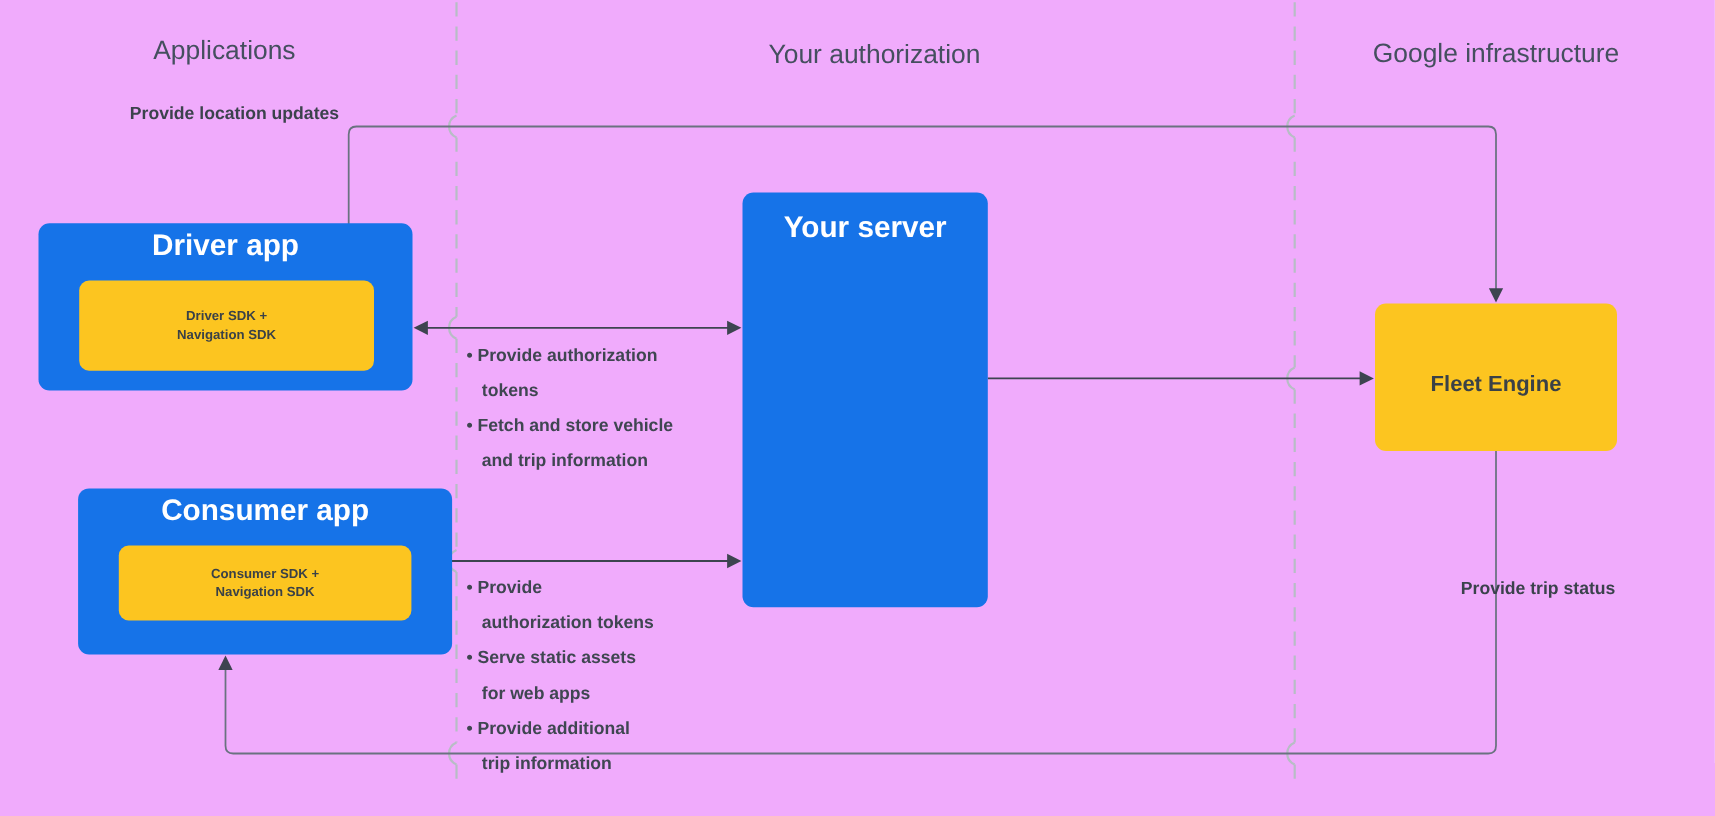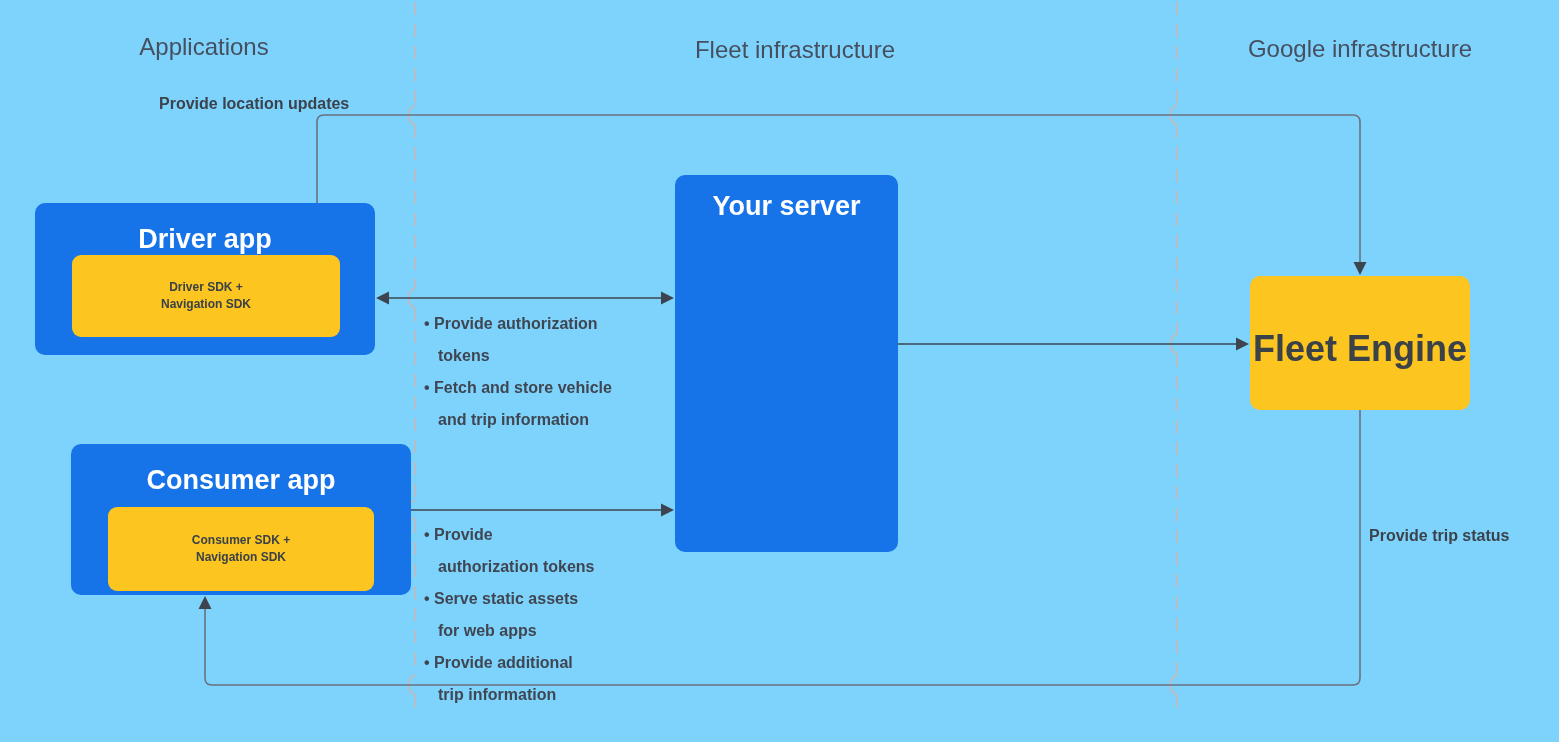--- a/index.html
+++ b/index.html
@@ -1,20 +1,20 @@
 <!DOCTYPE html>
 <html><head>
 <meta charset="utf-8">
 <style>
   html, body { margin: 0; padding: 0; background: #ffffff; }
   #canvas {
     position: relative;
     width: 1559px;
     height: 742px;
-    background: #7dd3fc;
+    background: #f0abfc;
     font-family: "Liberation Sans", sans-serif;
     overflow: hidden;
   }
   #wires { position: absolute; left: 0; top: 0; width: 1559px; height: 742px; }
 
   .col-header {
     position: absolute;
     font-size: 24px;
     color: #454f5f;
     text-align: center;
@@ -23,21 +23,21 @@
 
   .node { position: absolute; box-sizing: border-box; }
   .node.blue { background: #1673e8; border-radius: 10px; }
   .node.yellow { background: #fcc520; border-radius: 10px; }
 
   .node-title {
     color: #ffffff;
     font-weight: bold;
     font-size: 27px;
     text-align: center;
-    padding-top: 21px;
+    padding-top: 5px;
     white-space: nowrap;
   }
 
   .sdk-box {
     position: absolute;
     background: #fcc520;
     border-radius: 9px;
     display: flex;
     align-items: center;
     justify-content: center;
@@ -50,32 +50,31 @@
   }
 
   .fleet-label {
     position: absolute;
     inset: 0;
     display: flex;
     align-items: center;
     justify-content: center;
     color: #3a4147;
     font-weight: bold;
-    font-size: 36px;
+    font-size: 20px;
     white-space: nowrap;
     margin-top: 12px;
   }
 
   .edge-label {
     position: absolute;
     font-weight: bold;
     font-size: 16px;
     color: #3b424c;
     white-space: nowrap;
-    margin-left: 41px;
   }
 
   .bullets {
     position: absolute;
     margin: 0;
     padding: 0;
     list-style: none;
     font-weight: bold;
     font-size: 16px;
     line-height: 32px;
@@ -128,32 +127,32 @@
       <polygon points="674,510 661,503.5 661,516.5" fill="#3d4450"></polygon>
     </g>
 
     <g>
       <line x1="898" y1="344" x2="1237" y2="344" stroke="#3d4450" stroke-width="1.6"></line>
       <polygon points="1249,344 1236,337.5 1236,350.5" fill="#3d4450"></polygon>
     </g>
   </svg>
 
   <div class="col-header" style="left:104px; top:33px; width:200px;">Applications</div>
-  <div class="col-header" style="left:675px; top:36px; width:240px;">Fleet infrastructure</div>
+  <div class="col-header" style="left:675px; top:36px; width:240px;">Your authorization</div>
   <div class="col-header" style="left:1240px; top:35px; width:240px;">Google infrastructure</div>
 
   <div class="node blue" style="left:35px; top:203px; width:340px; height:152px;">
     <div class="node-title">Driver app</div>
     <div class="sdk-box" style="left:37px; top:52px; width:268px; height:82px;">Driver SDK +
 Navigation SDK</div>
   </div>
 
   <div class="node blue" style="left:35px; top:444px; width:340px; height:151px;margin-left:36px;">
     <div class="node-title">Consumer app</div>
-    <div class="sdk-box" style="left:37px; top:63px; width:266px; height:84px;">Consumer SDK +
+    <div class="sdk-box" style="left:37px; top:52px; width:266px; height:68px;">Consumer SDK +
 Navigation SDK</div>
   </div>
 
   <div class="node blue" style="left:675px; top:175px; width:223px; height:377px;">
     <div class="node-title" style="padding-top:16px;">Your server</div>
   </div>
 
   <div class="node yellow" style="left:1250px; top:276px; width:220px; height:134px;">
     <div class="fleet-label">Fleet Engine</div>
   </div>

